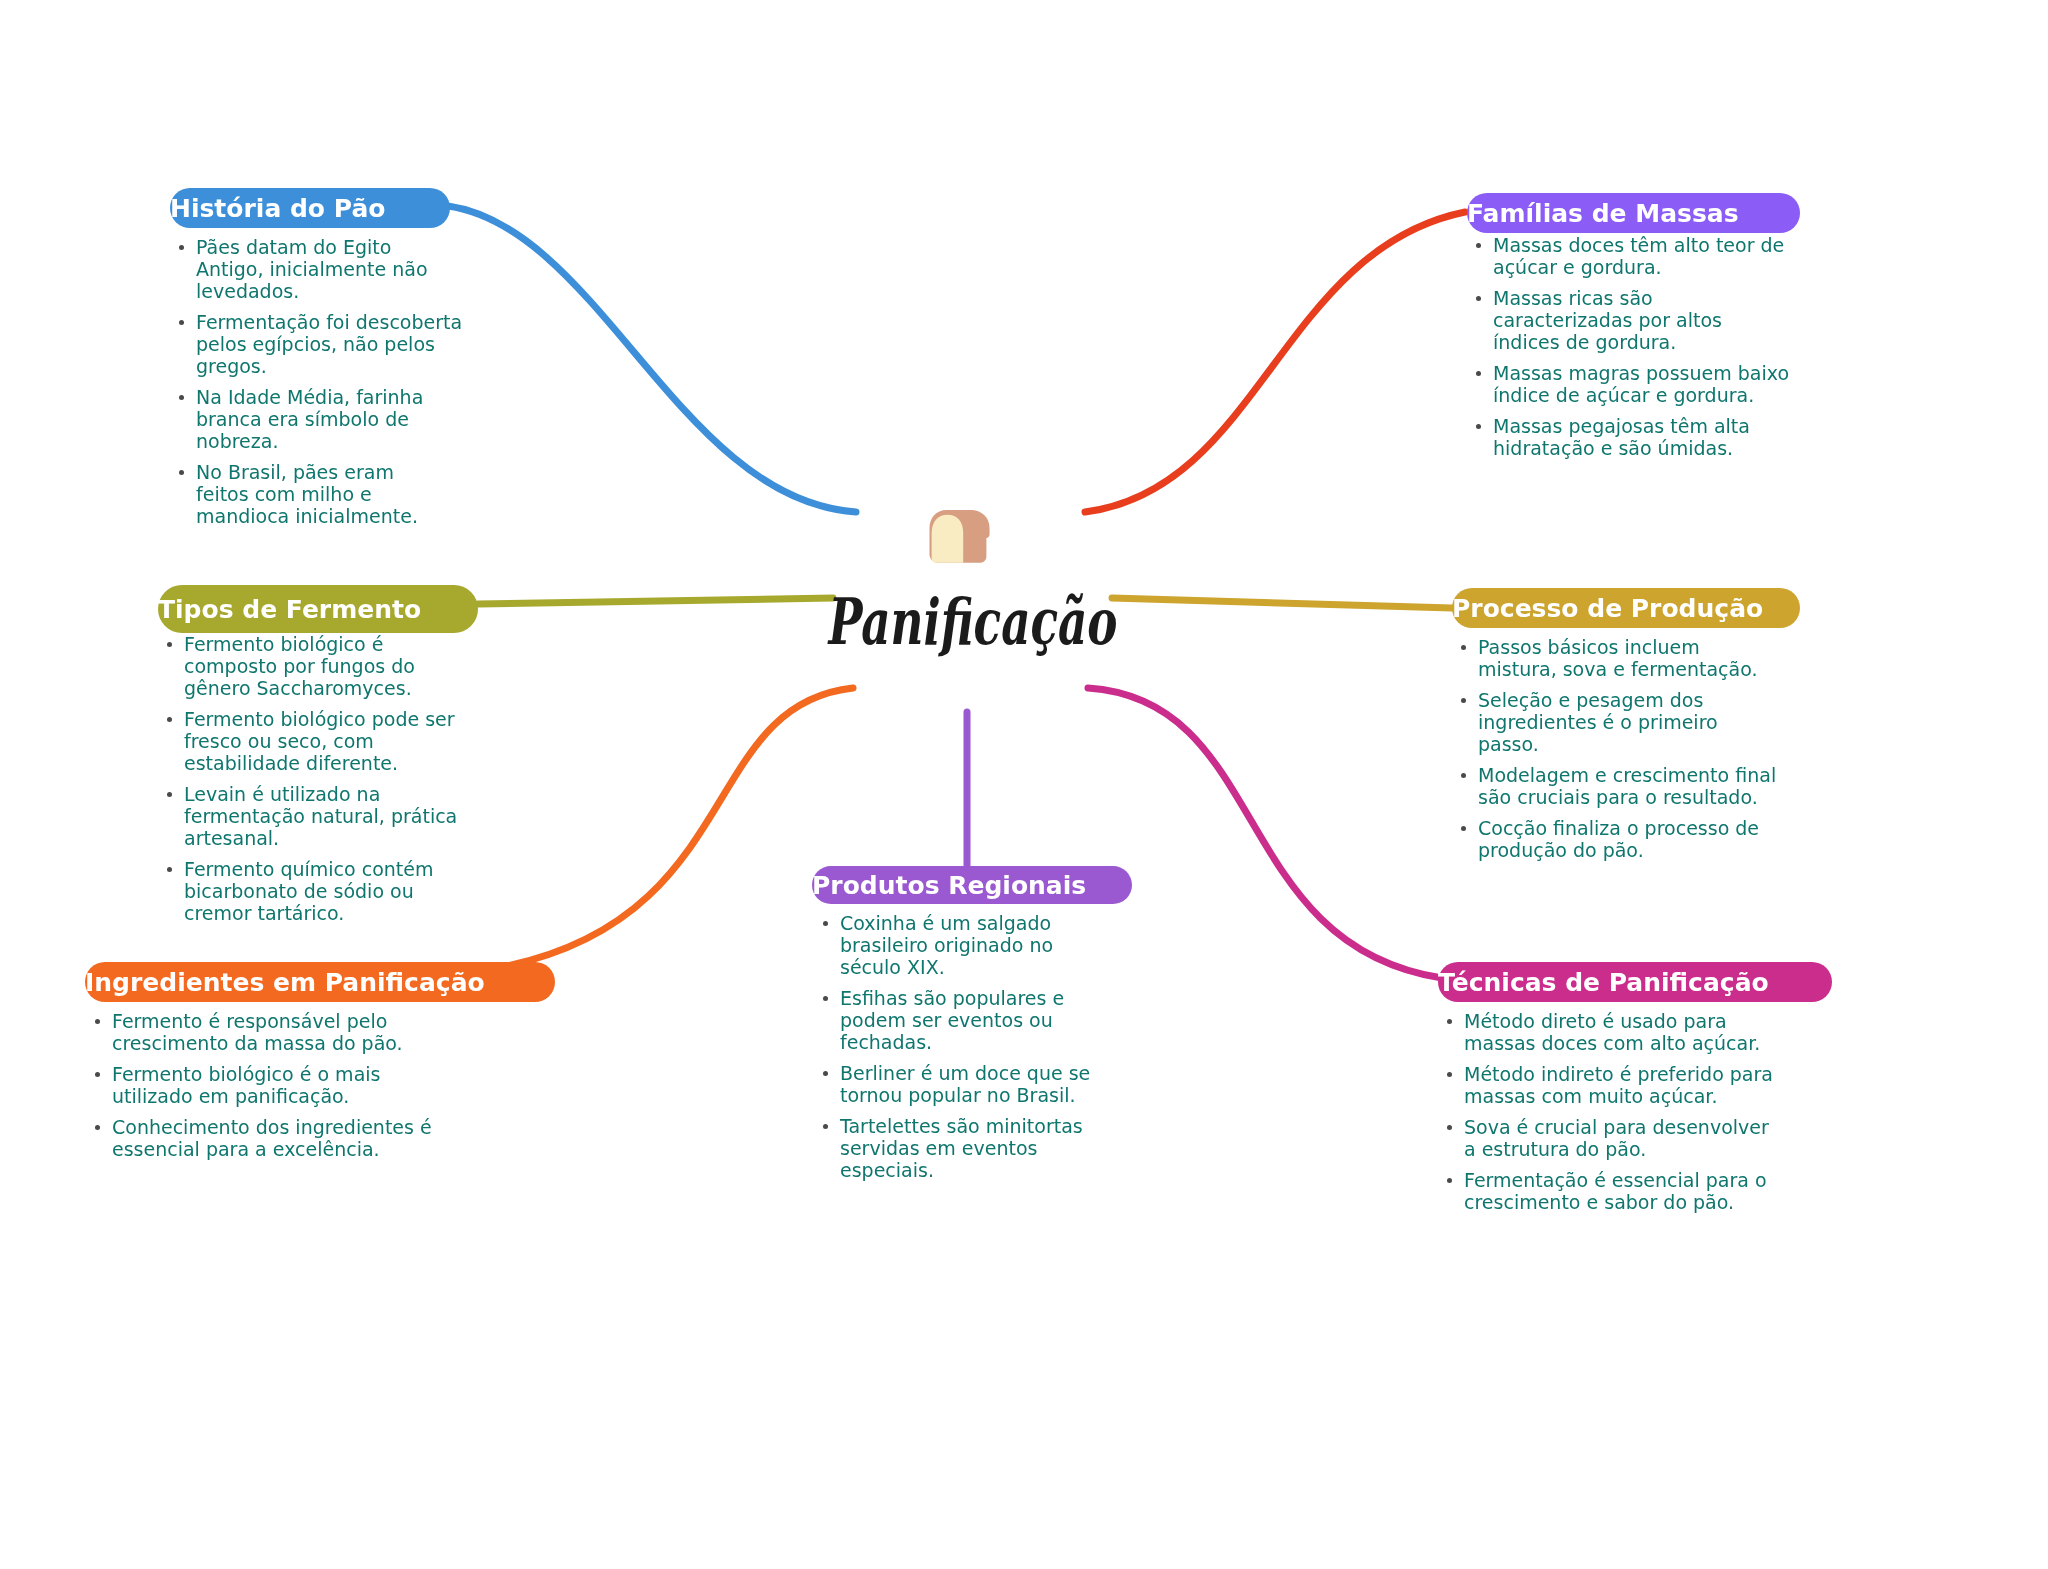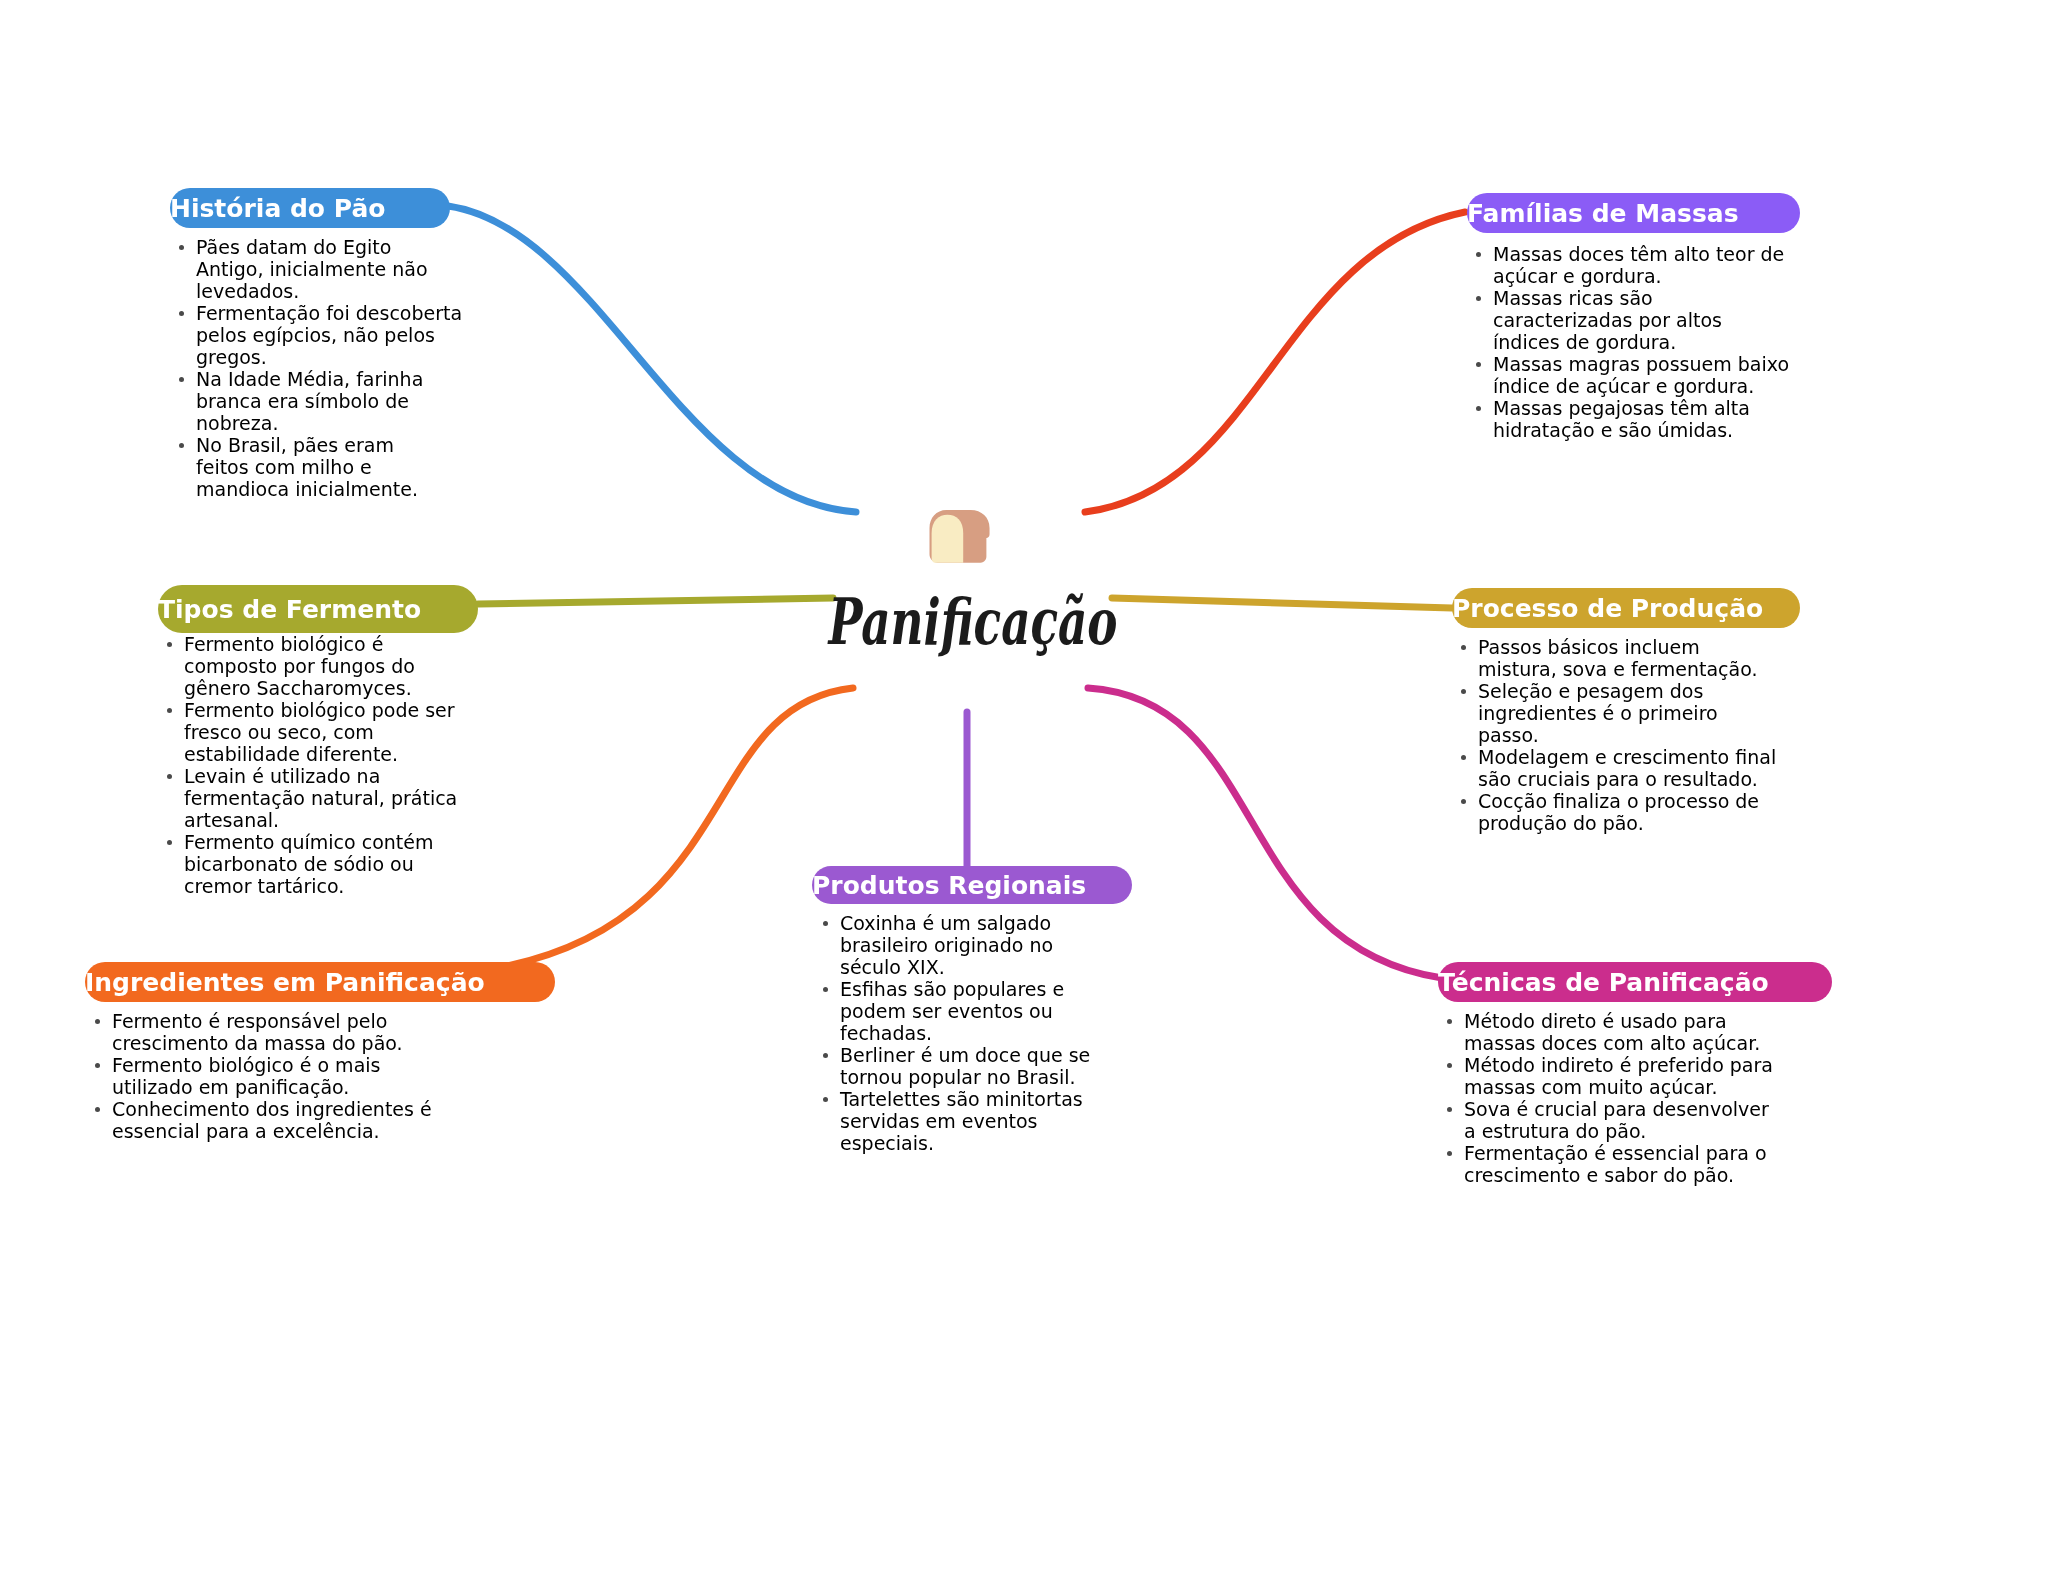--- a/index.html
+++ b/index.html
@@ -1,19 +1,19 @@
 <!DOCTYPE html>
 <html><head>
 <meta charset="utf-8">
 <style>
   html,body{margin:0;padding:0;background:#fff;}
   .canvas{position:relative;width:2048px;height:1569px;background:#ffffff;overflow:hidden;font-family:"DejaVu Sans",sans-serif;}
   svg.connectors{position:absolute;left:0;top:0;}
   .pill{position:absolute;border-radius:26px;color:#fff;font-weight:bold;font-size:25px;display:flex;align-items:center;justify-content:flex-start;text-align:center;}
-  ul.bullets{position:absolute;margin:0;padding:0;list-style:none;color:#000000;font-size:19px;line-height:1.16;display:flex;flex-direction:column;gap:0;}
+  ul.bullets{position:absolute;margin:0;padding:0;list-style:none;color:#0f766e;font-size:19px;line-height:1.16;display:flex;flex-direction:column;gap:9px;}
   ul.bullets li{position:relative;padding-left:20px;white-space:pre-line;}
   ul.bullets li::before{content:"";position:absolute;left:3px;top:9px;width:5px;height:5px;border-radius:50%;background:#4a4a4a;}
   .center-title{position:absolute;left:973px;top:588px;transform:translateX(-50%) scale(0.78,1.08);font-family:"DejaVu Serif",serif;font-style:italic;font-weight:bold;font-size:58px;color:#1b1b1b;white-space:nowrap;}
   .bread{position:absolute;left:924px;top:508px;width:70px;height:59px;}
 </style>
 </head>
 <body>
 
 <div class="canvas">
   <svg class="connectors" width="2048" height="1569" viewBox="0 0 2048 1569">
@@ -77,21 +77,21 @@
 crescimento da massa do pão.</li>
       <li>Fermento biológico é o mais
 utilizado em panificação.</li>
       <li>Conhecimento dos ingredientes é
 essencial para a excelência.</li>
     </ul>
 
   <div class="pill" style="left:1467px;top:193px;width:333px;height:40px;background:#8b5cf6">
       <span>Famílias de Massas</span>
     </div>
-  <ul class="bullets" style="left:1473px;top:243px;">
+  <ul class="bullets" style="left:1473px;top:234px;">
       <li>Massas doces têm alto teor de
 açúcar e gordura.</li>
       <li>Massas ricas são
 caracterizadas por altos
 índices de gordura.</li>
       <li>Massas magras possuem baixo
 índice de açúcar e gordura.</li>
       <li>Massas pegajosas têm alta
 hidratação e são úmidas.</li>
     </ul>

